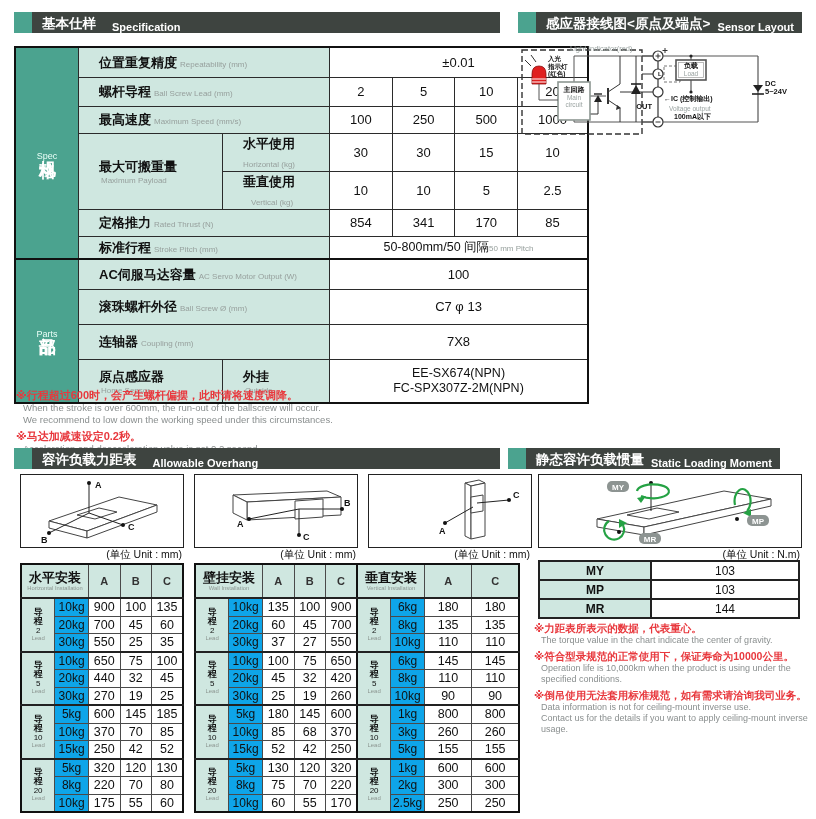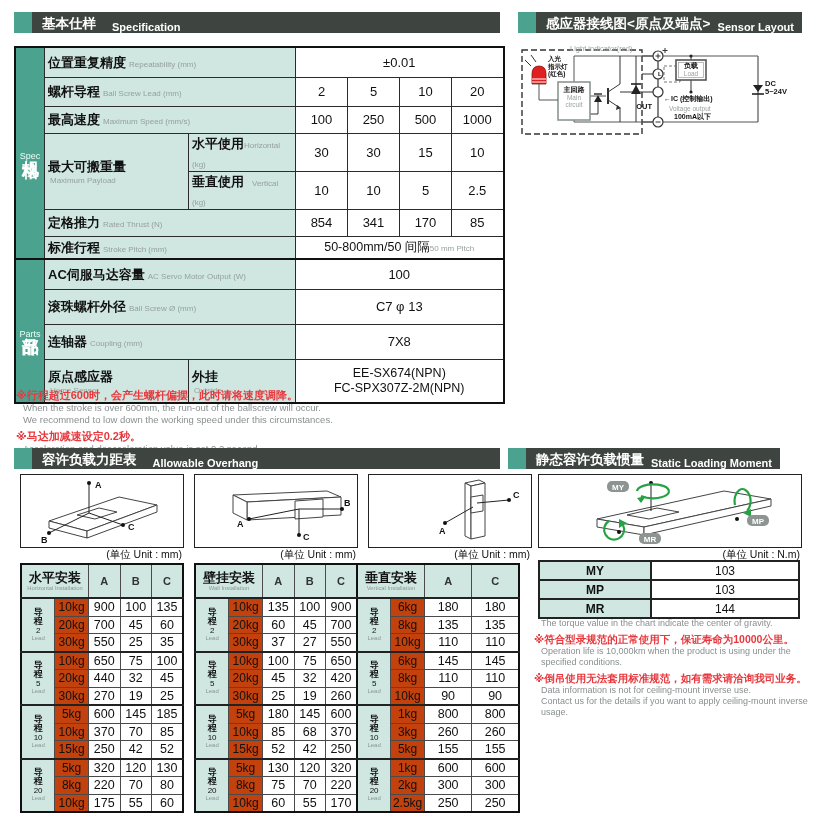--- a/index.html
+++ b/index.html
@@ -8,21 +8,21 @@
   
   .hbar{position:absolute;height:21px;background:#3E4440;display:flex;align-items:flex-end;}
   .hbar .sq{width:18px;height:21px;background:#4BA38F;flex:0 0 18px;}
   .hbar .zh{color:#fff;font-size:13.5px;font-weight:bold;margin-left:10px;white-space:nowrap;}
   .hbar .en{color:#fff;font-size:11px;font-weight:bold;margin-left:16px;white-space:nowrap;}
   .hbar.spread{justify-content:flex-start;}
   .hbar.spread .en{margin-left:auto;margin-right:8px;}
   
   table.spec{position:absolute;left:14px;top:46px;border-collapse:collapse;table-layout:fixed;
              border:2px solid #111;}
-  table.spec td{border:1px solid #2b2b2b;vertical-align:middle;padding:0 3px;}
+  table.spec td{border:1px solid #2b2b2b;vertical-align:middle;padding:0 20px;}
   td.side{background:#4BA38F;color:#fff;text-align:center;padding:0;}
   .sidezh{writing-mode:vertical-rl;text-orientation:upright;font-size:17px;font-weight:bold;
           letter-spacing:2px;margin:0 auto;line-height:22px;}
   .sideen{font-size:9px;color:#eafff8;margin-top:1px;}
   td.lab{background:#CFE7E0;text-align:left;padding-left:5px;}
   .lzh{font-size:13px;font-weight:bold;color:#111;}
   .len{font-size:8px;color:#97A09D;margin-left:3px;}
   .lenb{display:block;margin-left:2px;font-size:8px;color:#97A09D;}
   td.val{background:#fff;text-align:center;font-size:13px;}
   .vsub{font-size:8px;color:#97A09D;}
@@ -43,21 +43,21 @@
   
   .ovhost{position:absolute;top:563px;}
   table.ov{border-collapse:collapse;table-layout:fixed;width:164px;border:2px solid #111;}
   table.ov th,table.ov td{border:1px solid #4a4a4a;text-align:center;vertical-align:middle;padding:0;}
   table.ov thead th{background:#CFE7E0;height:32px;}
   table.ov th.nm{width:66px;}
   .nz{font-size:13px;font-weight:bold;line-height:14px;}
   .ne{font-size:5.8px;color:#8d9792;font-weight:normal;line-height:7px;white-space:nowrap;}
   table.ov th.col{font-size:11px;font-weight:bold;color:#333;}
   table.ov td{height:16.5px;font-size:12.5px;background:#fff;}
-  table.ov td.w{background:#c2410c;width:48px;font-size:12px;}
+  table.ov td.w{background:#0ea5e9;width:48px;font-size:12px;}
   table.ov td.lead{background:#CFE7E0;width:18px;padding:1px 0;}
   table.ov tr.g0 td{border-top:2px solid #222;}
   .lz{font-size:9px;font-weight:bold;line-height:9px;}
   .ln{font-size:8px;line-height:9px;}
   .le{font-size:6px;color:#8d9792;line-height:7px;}
   
   table.mt{position:absolute;left:538px;top:560px;border-collapse:collapse;table-layout:fixed;
            width:262px;border:2px solid #111;}
   table.mt td{border:2px solid #222;height:15px;text-align:center;font-size:12px;}
   table.mt td.ml{background:#CFE7E0;font-weight:bold;width:108px;}
@@ -722,20 +722,21 @@
         <td>103</td>
         </tr>
     <tr>
           <td class="ml">MR</td>
         <td>144</td>
         </tr>
   </tbody>
     </table>
 
   <div class="mnotes">
+    <div class="nzh">※力距表所表示的数据，代表重心。</div>
     <div class="nen">The torque value in the chart indicate the center of gravity.</div>
     <div class="nzh">※符合型录规范的正常使用下，保证寿命为10000公里。</div>
     <div class="nen">Operation life is 10,000km when the product is using under the specified conditions.</div>
     <div class="nzh">※倒吊使用无法套用标准规范，如有需求请洽询我司业务。</div>
     <div class="nen">Data information is not for ceiling-mount inverse use.
 Contact us for the details if you want to apply ceiling-mount inverse usage.</div>
   </div>
 
 </div>
 

